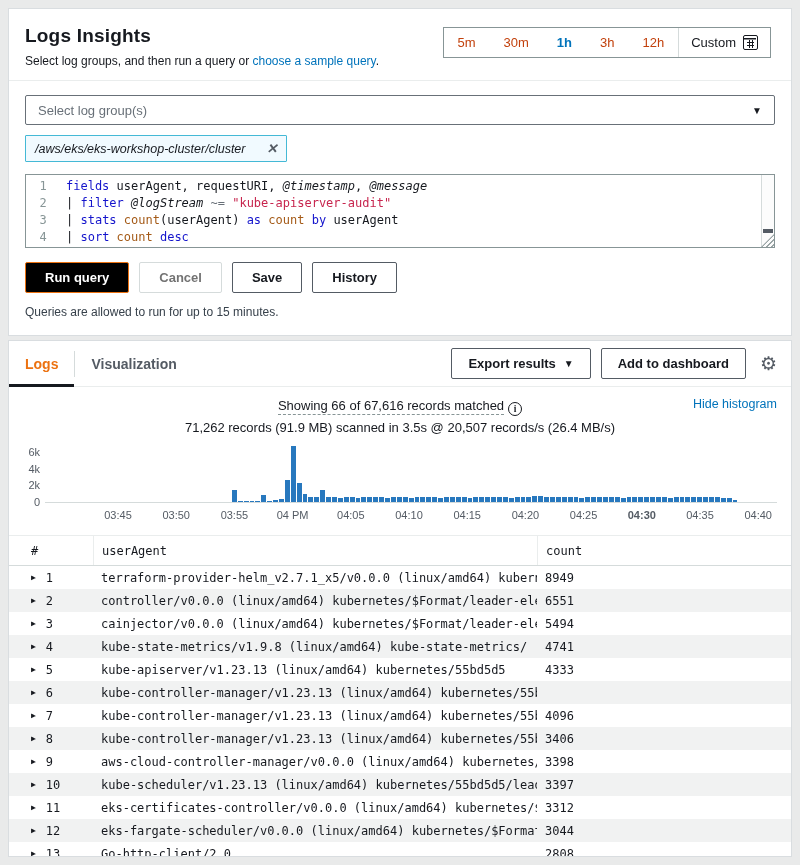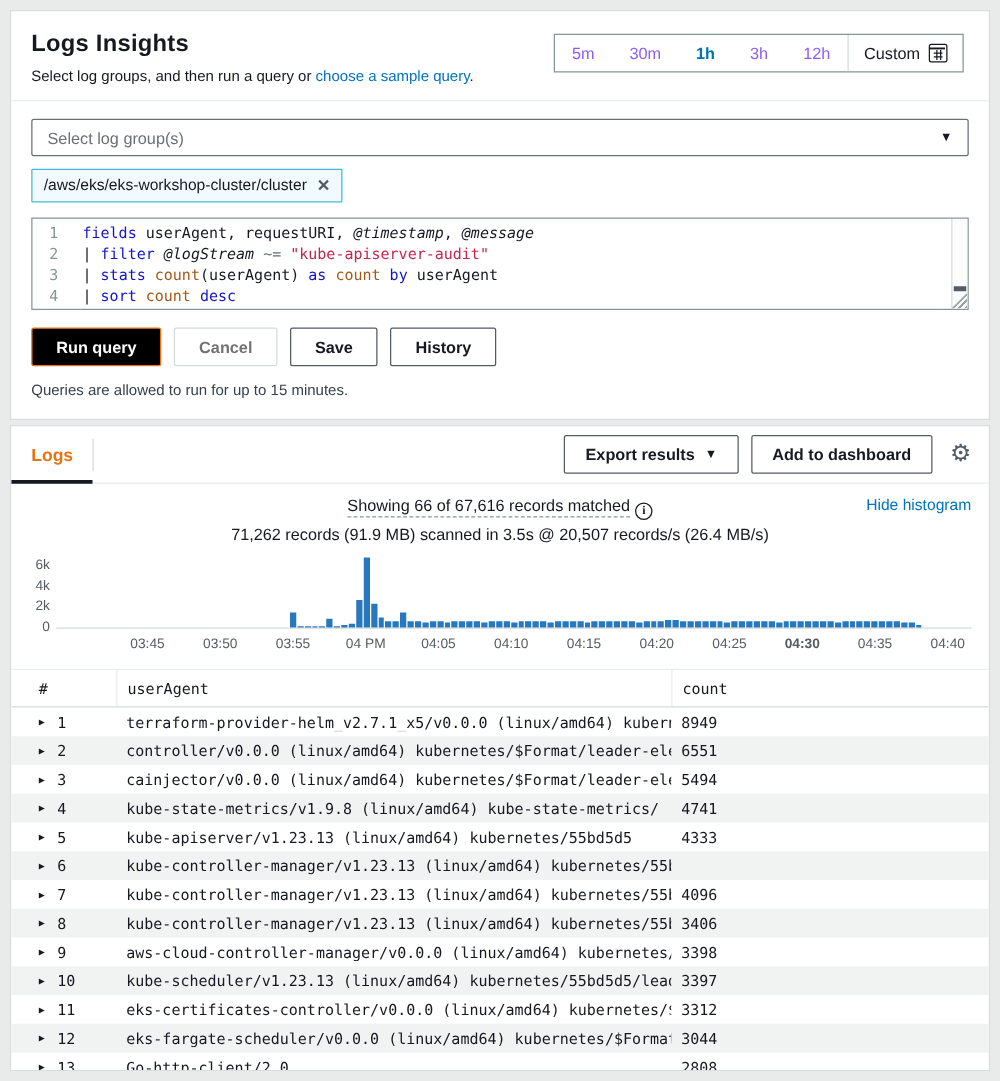--- a/index.html
+++ b/index.html
@@ -7,37 +7,37 @@
   body { background:#e9eaea; font-family:"Liberation Sans", sans-serif; color:#16191f; }
   .page { width:800px; height:865px; padding:8px; display:flex; flex-direction:column; gap:4px; overflow:hidden; }
   .card { background:#fff; border:1px solid #d9dde0; }
 
   
   .hdr-row { display:flex; justify-content:space-between; align-items:flex-start; padding:16px 20px 12px 16px; border-bottom:1px solid #eaeded; }
   .title { font-size:19px; font-weight:bold; letter-spacing:.2px; }
   .subtitle { font-size:12px; margin-top:7px; color:#16191f; }
   .link { color:#0073bb; text-decoration:none; cursor:pointer; }
   .time-range { display:flex; align-items:stretch; border:1px solid #879596; background:#fff; margin-top:2px; }
-  .tr-opt { padding:7px 14px; font-size:13px; color:#8b5cf6; cursor:pointer; }
+  .tr-opt { padding:7px 14px; font-size:13px; color:#c2410c; cursor:pointer; }
   .tr-opt.sel { color:#0073bb; font-weight:bold; }
   .tr-custom { display:flex; align-items:center; gap:7px; padding:7px 12px; border-left:1px solid #d5dbdb; font-size:13px; cursor:pointer; }
   .cal-icon { width:15px; height:15px; border:1.5px solid #16191f; border-radius:2px;
     background:
       linear-gradient(#16191f,#16191f) 3px 6px/7px 1px no-repeat,
       linear-gradient(#16191f,#16191f) 3px 9px/7px 1px no-repeat,
       linear-gradient(#16191f,#16191f) 5px 4px/1px 8px no-repeat,
       linear-gradient(#16191f,#16191f) 8px 4px/1px 8px no-repeat,
       linear-gradient(#16191f,#16191f) 0 1.5px/12px 1.5px no-repeat; }
 
   
   .query-wrap { padding:14px 16px 16px 16px; }
   .select-box { display:flex; align-items:center; justify-content:space-between; border:1px solid #687078; border-radius:2px; height:30px; padding:0 12px; cursor:pointer; }
   .select-ph { font-size:13px; color:#687078; }
   .caret { font-size:10px; color:#16191f; }
-  .token { display:inline-flex; align-items:flex-start; gap:8px; margin-top:10px; border:1px solid #44b9d6; background:#f1faff; padding:5px 9px; font-size:12.5px; border-radius:1px; }
+  .token { display:inline-flex; align-items:center; gap:21px; margin-top:10px; border:1px solid #44b9d6; background:#f1faff; padding:5px 9px; font-size:12.5px; border-radius:1px;font-style:italic; }
   .token-x { font-size:13px; color:#545b64; cursor:pointer; font-weight:bold; }
 
   .editor { position:relative; margin-top:12px; border:1px solid #879596; height:74px; overflow:hidden; background:#fff; }
   .ed-scroll { display:flex; padding:3px 0; }
   .gutter { width:34px; text-align:center; color:#879596; font-family:"DejaVu Sans Mono", monospace; font-size:12px; line-height:17px; flex:none; }
   .code { font-family:"DejaVu Sans Mono", monospace; font-size:12px; line-height:17px; white-space:pre; padding-left:6px; }
   .kw { color:#1414cc; } .fn { color:#a45a17; } .str { color:#c7254e; } .fld { color:#16191f; font-style:italic; } .op { color:#687078; } .pl { color:#16191f; }
   .vsb { position:absolute; top:0; right:0; bottom:0; width:13px; border-left:1px solid #d5dbdb; background:#fcfcfc; }
   .vsb-thumb { position:absolute; bottom:14px; left:1px; right:1px; height:4px; background:#545b64; }
   .grip { position:absolute; right:0; bottom:0; width:13px; height:13px;
@@ -148,20 +148,21 @@
         <button class="btn btn-normal">History</button>
       </div>
       <div class="note">Queries are allowed to run for up to 15 minutes.</div>
     </div>
   </div>
 
   <div class="card results">
     <div class="tabs-row">
       <div class="tab active">Logs</div>
       <div class="tab-div"></div>
+      <div class="tab">Visualization</div>
       <div class="tabs-spacer"></div>
       <button class="sm-btn">
         <span>Export results</span>
         <span class="caret">▼</span>
       </button>
       <button class="sm-btn">Add to dashboard</button>
       <span class="gear">⚙</span>
     </div>
 
     <div class="summary">

